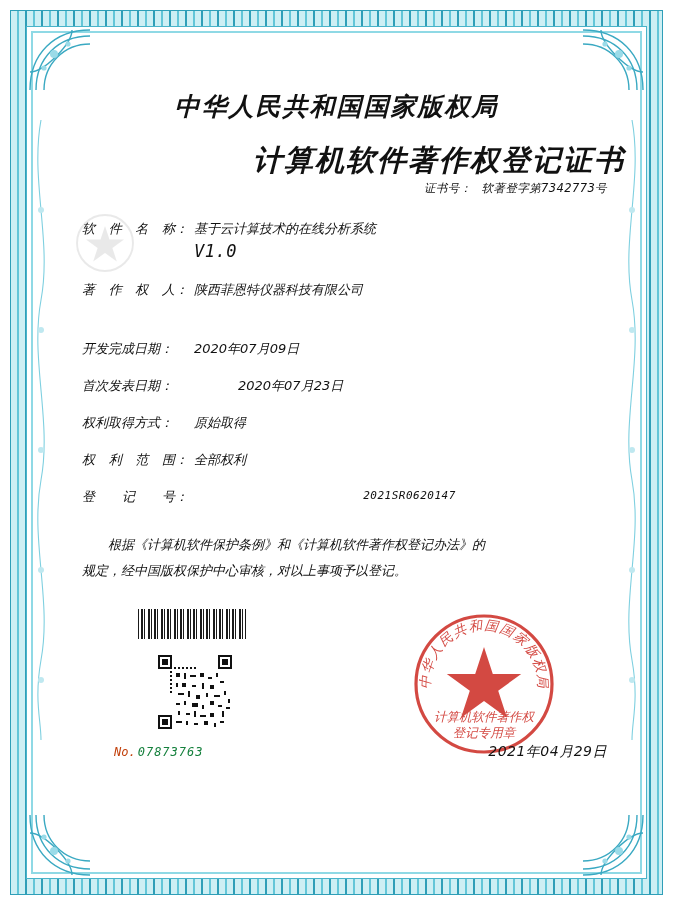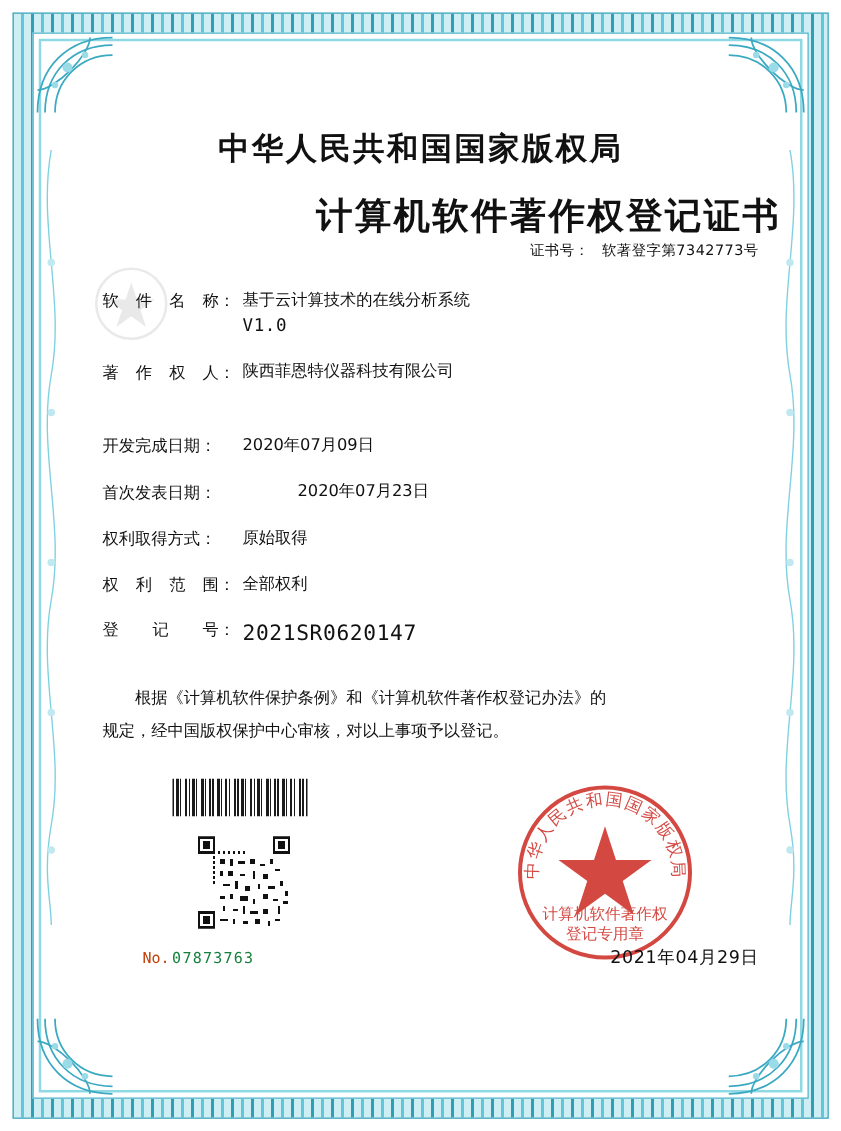--- a/index.html
+++ b/index.html
@@ -84,23 +84,24 @@
     top: 212px;
     width: 62px;
     height: 62px;
     opacity: 0.18;
   }
 
   
   .content {
     position: absolute;
     left: 48px;
-    top: 44px;
+    top: 32px;
     width: 577px;
     height: 817px;
+    font-style: italic;
   }
 
   .title-main {
     text-align: center;
     font-family: "DejaVu Serif", "Liberation Serif", serif;
     font-weight: bold;
     font-size: 25px;
     letter-spacing: 2px;
     color: #111;
     margin-top: 58px;
@@ -147,27 +148,28 @@
     box-sizing: border-box;
   }
   .field-label.spread span { display: inline-block; }
   .field-value {
     flex: 1;
     line-height: 1.45;
   }
   .field-value .v2 {
     display: block;
     font-family: "DejaVu Sans Mono", "Liberation Mono", monospace;
-    font-size: 14px;
+    font-size: 17px;
     letter-spacing: 0.5px;
   }
   .field-value.mono {
     font-family: "DejaVu Sans Mono", "Liberation Mono", monospace;
-    font-size: 17px;
+    font-size: 11px;
     letter-spacing: 0.5px;
+    text-align: center;
   }
   .gap-lg { height: 22px; }
 
   .para {
     margin-top: 26px;
     padding-left: 34px;
     padding-right: 16px;
     font-size: 13px;
     line-height: 2.05;
     color: #111;

